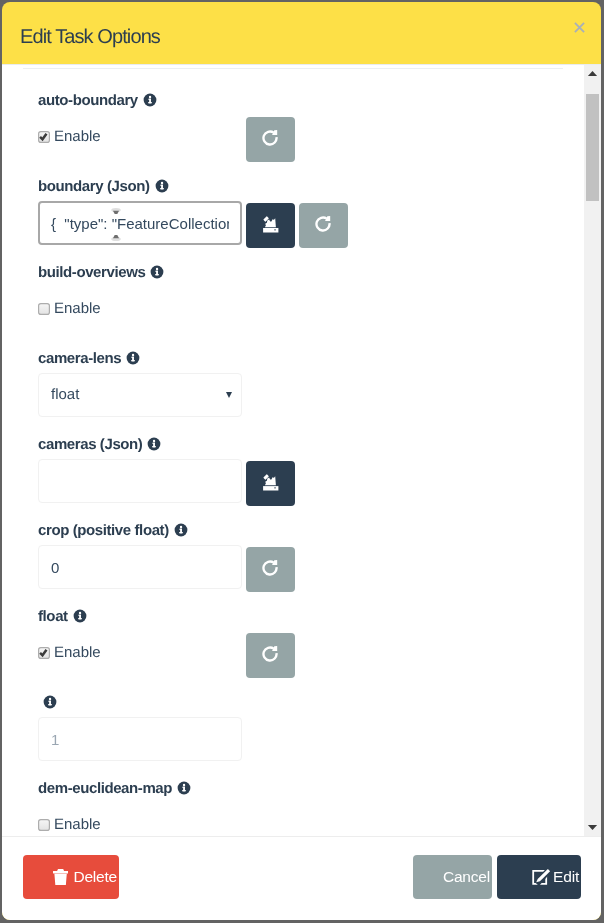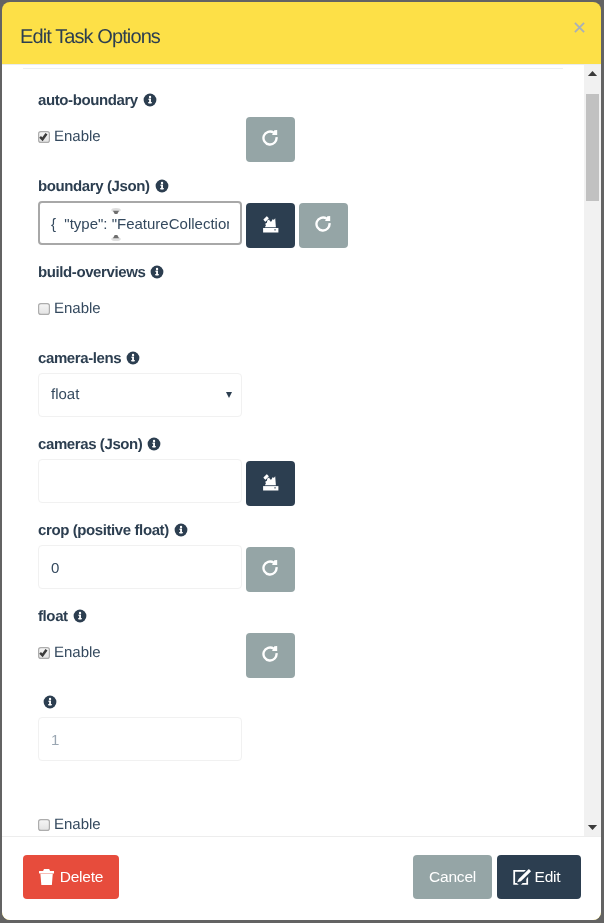--- a/index.html
+++ b/index.html
@@ -63,23 +63,23 @@
   .sbar{position:absolute;left:582px;top:63px;width:17.5px;height:771px;background:#f1f1f1;}
   .sbar .arrow{position:absolute;left:0;width:17px;height:17px;}
   .sbar .up{top:0;}
   .sbar .dn{bottom:0;}
   .sbar .thumb{position:absolute;left:2.4px;width:12.2px;background:#c1c1c1;}
 
   
   .modal-footer{position:absolute;left:0;top:834px;width:599px;height:84px;background:#fff;}
   .modal-footer .rule{position:absolute;left:0;top:0;width:599px;height:1px;background:#ededed;}
   .btn{position:absolute;border:0;border-radius:4px;cursor:pointer;
-       font-family:"Liberation Sans",sans-serif;font-size:15.5px;color:#fff;padding:16px;
+       font-family:"Liberation Sans",sans-serif;font-size:15.5px;color:#fff;padding:2px;
        letter-spacing:-0.2px;
-       display:flex;align-items:center;justify-content:flex-start;white-space:nowrap;}
+       display:flex;align-items:center;justify-content:flex-end;white-space:nowrap;}
   .btn .bico{display:flex;margin-right:5.5px;}
   #btn-save .bico{margin-right:2.5px;}
   #btn-save svg{margin-top:-1px;}
 </style>
 </head>
 <body>
 
 <div class="modal">
 
   <div class="modal-header">
@@ -233,20 +233,27 @@
           </svg>
         </button>
         <div class="form-group" style="top:629px"><span class="info-ico"><svg viewBox="0 0 16 16" width="14" height="14">
               <circle cx="8" cy="8" r="7.3" fill="#2c3e50"></circle>
               <rect x="7.0" y="6.5" width="2.1" height="5.3" fill="#fff"></rect>
               <rect x="5.9" y="10.3" width="4.2" height="1.5" fill="#fff"></rect>
               <rect x="6.2" y="6.5" width="2.9" height="1.4" fill="#fff"></rect>
               <circle cx="8.05" cy="4.5" r="1.35" fill="#fff"></circle>
             </svg></span></div>
         <input class="txt" type="text" style="top: 652px;" placeholder="1" value="">
+        <div class="form-group" style="top:715px"><span class="flabel">dem-euclidean-map</span><span class="info-ico"><svg viewBox="0 0 16 16" width="14" height="14">
+              <circle cx="8" cy="8" r="7.3" fill="#2c3e50"></circle>
+              <rect x="7.0" y="6.5" width="2.1" height="5.3" fill="#fff"></rect>
+              <rect x="5.9" y="10.3" width="4.2" height="1.5" fill="#fff"></rect>
+              <rect x="6.2" y="6.5" width="2.9" height="1.4" fill="#fff"></rect>
+              <circle cx="8.05" cy="4.5" r="1.35" fill="#fff"></circle>
+            </svg></span></div>
         <div class="chk-row" style="top:752px">
           <span class="cb"><svg width="12" height="12" viewBox="0 0 12 12">
               <linearGradient id="cbg" x1="0" y1="0" x2="0" y2="1">
                 <stop offset="0" stop-color="#f6f6f6"></stop>
                 <stop offset="1" stop-color="#e3e3e3"></stop>
               </linearGradient>
               <rect x="0.6" y="0.6" width="10.8" height="10.8" rx="2.2" ry="2.2" fill="url(#cbg)" stroke="#adadad" stroke-width="1.2"></rect>
             </svg></span>
           <span class="lbl">Enable</span>
         </div>

